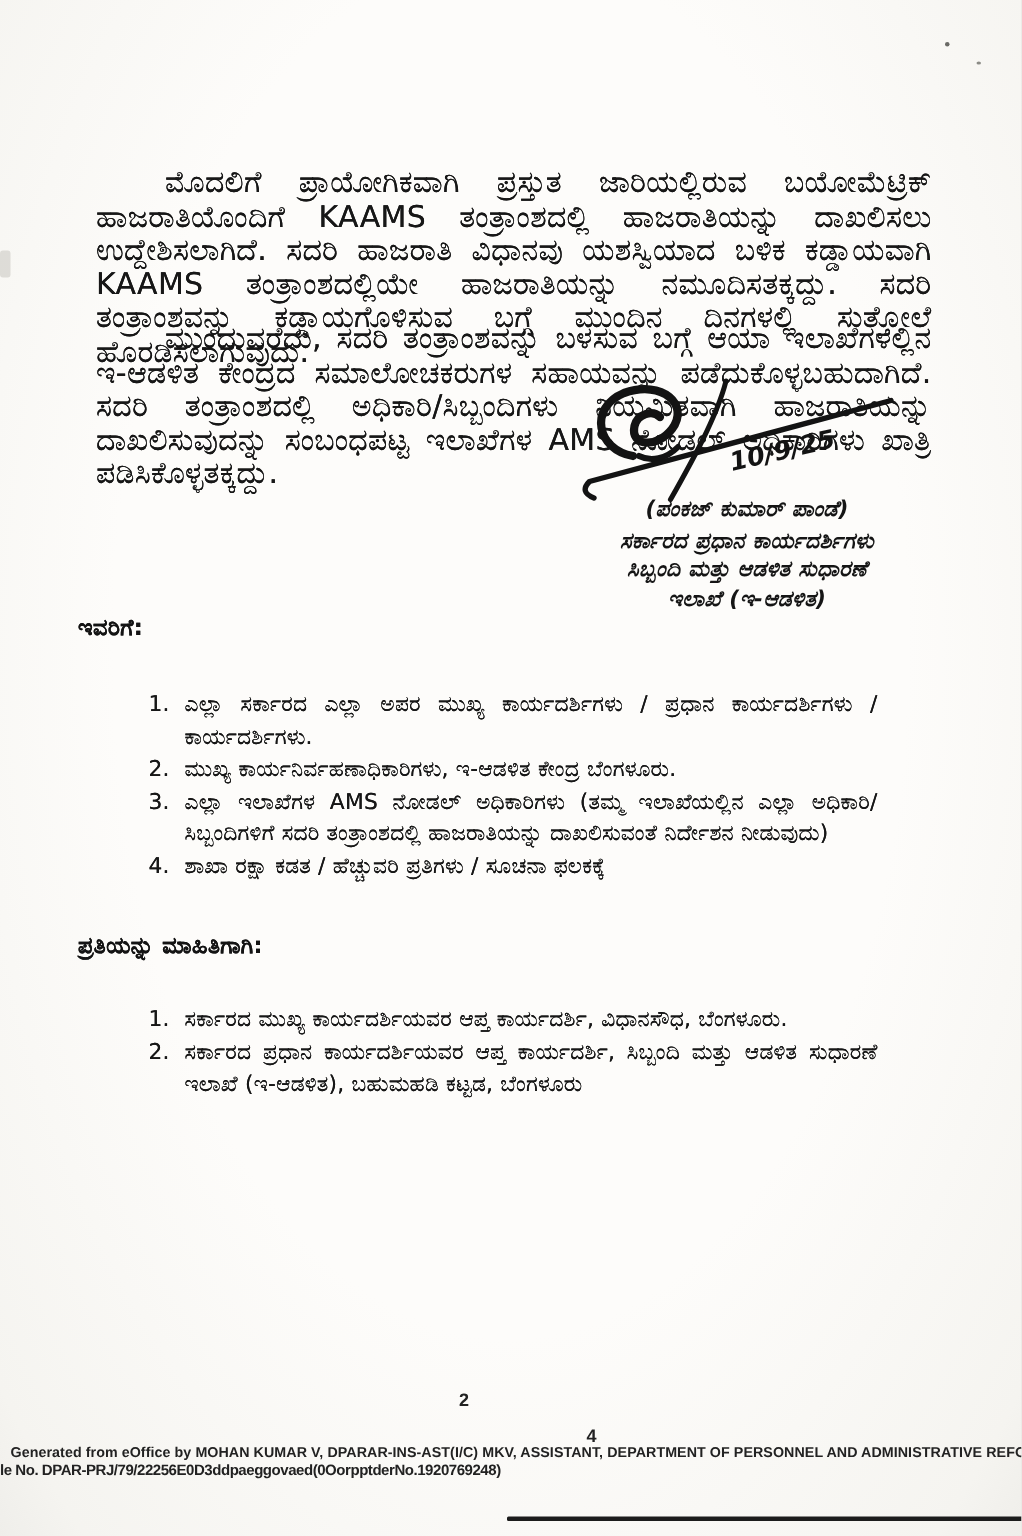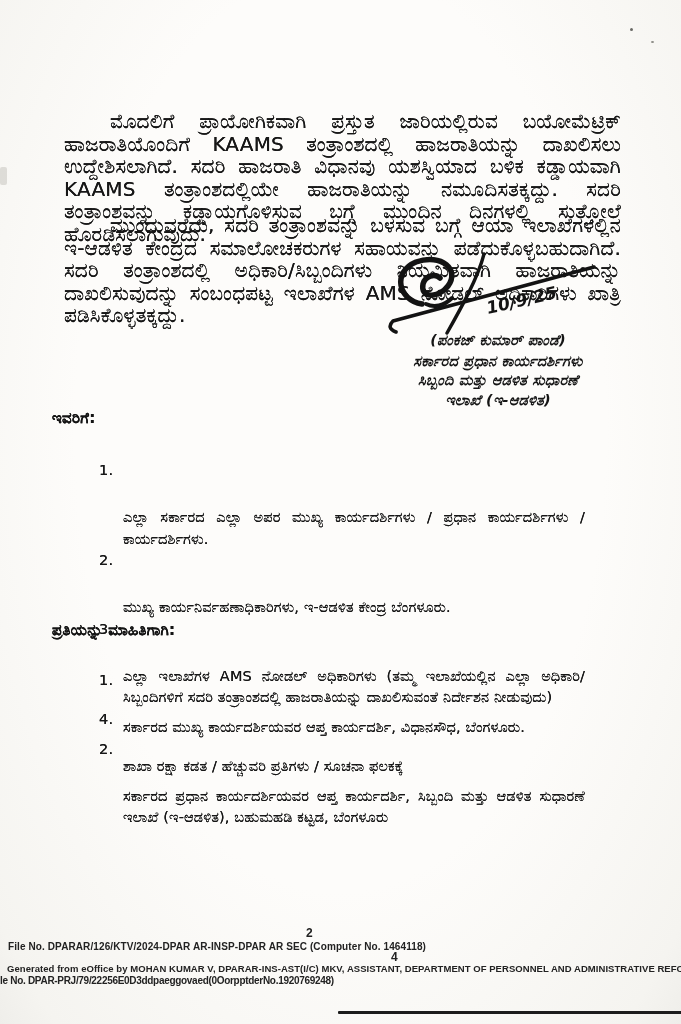--- a/index.html
+++ b/index.html
@@ -47,21 +47,21 @@
   .num-list{
     position:absolute; left:99px; width:486px;
     font-size:14.5px; line-height:21.5px;
     color:#171717; text-shadow:0 0 .3px #171717;
     letter-spacing:.15px;
   }
   .list-to{ top:460px; }
   .list-copy{ top:670px; }
   .num-list .row{ display:flex; align-items:flex-start; }
   .num-list .num{ width:24px; flex:0 0 24px; }
-  .num-list .txt{ flex:1; text-align:justify;margin-top:47px; }
+  .num-list .txt{ flex:1; text-align:justify; }
 
   .footer-text{
     position:absolute;
     font-family:"Liberation Sans","DejaVu Sans",sans-serif;
     color:#222; white-space:nowrap;
   }
   .pgnum{ left:306px; top:926px; font-size:12px; font-weight:bold; }
   .file-line{ left:8px; top:941px; font-size:10px; font-weight:bold; letter-spacing:.1px; }
   .pgnum4{ left:391px; top:950px; font-size:12px; font-weight:bold; }
   .gen1{ left:7px; top:963px; font-size:9.5px; font-weight:bold; letter-spacing:.05px; }
@@ -150,21 +150,20 @@
       </div>
 
       <div class="row">
         <span class="num">2.</span>
         <span class="txt">ಸರ್ಕಾರದ ಪ್ರಧಾನ ಕಾರ್ಯದರ್ಶಿಯವರ ಆಪ್ತ ಕಾರ್ಯದರ್ಶಿ, ಸಿಬ್ಬಂದಿ ಮತ್ತು ಆಡಳಿತ ಸುಧಾರಣೆ ಇಲಾಖೆ (ಇ-ಆಡಳಿತ), ಬಹುಮಹಡಿ ಕಟ್ಟಡ, ಬೆಂಗಳೂರು</span>
       </div>
     </div>
 
   <div class="footer-text pgnum">2</div>
 
-  <div class="footer-text file-line">File No. DPARAR/126/KTV/2024-DPAR AR-INSP-DPAR AR SEC (Computer No. 1464118)</div>
 
   <div class="footer-text pgnum4">4</div>
 
   <div class="footer-text gen1">Generated from eOffice by MOHAN KUMAR V, DPARAR-INS-AST(I/C) MKV, ASSISTANT, DEPARTMENT OF PERSONNEL AND ADMINISTRATIVE REFORMS</div>
 
   <div class="footer-text garbled">le No. DPAR-PRJ/79/22256E0D3ddpaeggovaed(0OorpptderNo.1920769248)</div>
 
 
   <div class="bottom-rule"></div>
 

